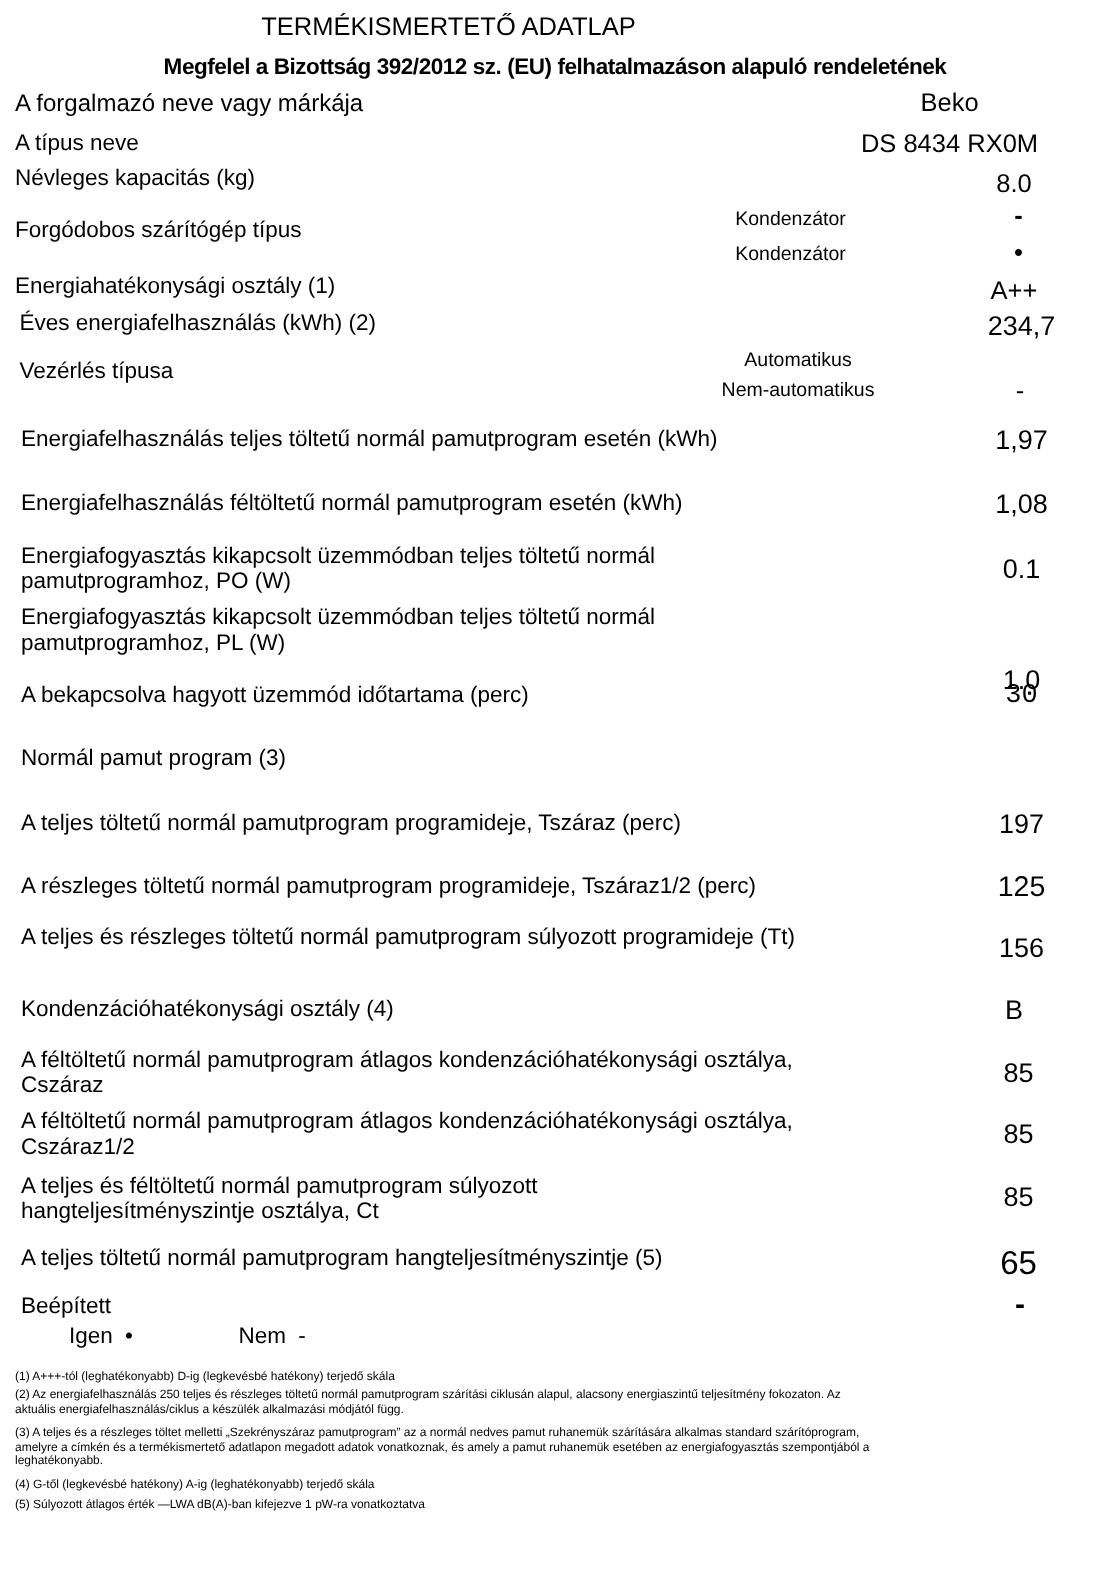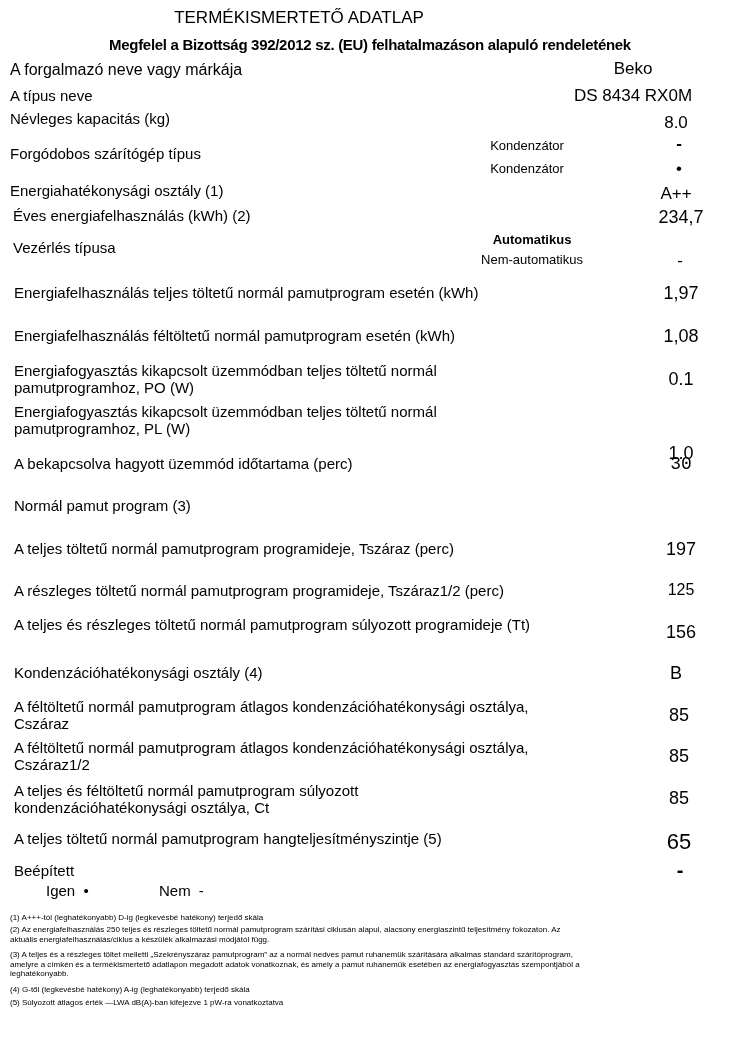--- a/index.html
+++ b/index.html
@@ -37,21 +37,21 @@
   <div class="abs mid" style="left:452px;top:161px;">Kondenzátor</div>
   <div class="abs val" style="left:639px;top:159px;">•</div>
 
   <div class="abs lbl" style="left:10px;top:182px;">Energiahatékonysági osztály (1)</div>
   <div class="abs val" style="left:636px;top:184px;">A++</div>
 
   <div class="abs lbl" style="left:13px;top:207px;">Éves energiafelhasználás (kWh) (2)</div>
   <div class="abs val" style="left:641px;top:207px;font-size:18px;">234,7</div>
 
   <div class="abs lbl" style="left:13px;top:239px;">Vezérlés típusa</div>
-  <div class="abs mid" style="left:457px;top:232px;font-weight:bold;">Automatikus</div>
+  <div class="abs mid" style="left:457px;top:232px;">Automatikus</div>
   <div class="abs mid" style="left:457px;top:252px;">Nem-automatikus</div>
   <div class="abs val" style="left:640px;top:251px;">-</div>
 
   <div class="abs lbl" style="left:14px;top:284px;">Energiafelhasználás teljes töltetű normál pamutprogram esetén (kWh)</div>
   <div class="abs val" style="left:641px;top:283px;font-size:18px;">1,97</div>
 
   <div class="abs lbl" style="left:14px;top:327px;">Energiafelhasználás féltöltetű normál pamutprogram esetén (kWh)</div>
   <div class="abs val" style="left:641px;top:326px;font-size:18px;">1,08</div>
 
   <div class="abs lbl multi" style="left:14px;top:362px;width:470px;">Energiafogyasztás kikapcsolt üzemmódban teljes töltetű normál pamutprogramhoz, PO (W)</div>
@@ -62,35 +62,35 @@
 
   <div class="abs lbl" style="left:14px;top:455px;">A bekapcsolva hagyott üzemmód időtartama (perc)</div>
   <div class="abs val" style="left:641px;top:454px;font-size:18px;font-family:Liberation Mono, monospace;">30</div>
 
   <div class="abs lbl" style="left:14px;top:497px;">Normál pamut program (3)</div>
 
   <div class="abs lbl" style="left:14px;top:540px;">A teljes töltetű normál pamutprogram programideje, Tszáraz (perc)</div>
   <div class="abs val" style="left:641px;top:539px;font-size:18px;">197</div>
 
   <div class="abs lbl" style="left:14px;top:582px;">A részleges töltetű normál pamutprogram programideje, Tszáraz1/2 (perc)</div>
-  <div class="abs val" style="left:641px;top:581px;font-size:16px;">125</div>
+  <div class="abs val" style="left:641px;top:581px;font-size:19px;">125</div>
 
   <div class="abs lbl multi" style="left:14px;top:616px;width:540px;">A teljes és részleges töltetű normál pamutprogram súlyozott programideje (Tt)</div>
   <div class="abs val" style="left:641px;top:622px;font-size:18px;">156</div>
 
   <div class="abs lbl" style="left:14px;top:664px;">Kondenzációhatékonysági osztály (4)</div>
   <div class="abs val" style="left:636px;top:663px;font-size:18px;">B</div>
 
   <div class="abs lbl multi" style="left:14px;top:698px;width:560px;">A féltöltetű normál pamutprogram átlagos kondenzációhatékonysági osztálya, Cszáraz</div>
   <div class="abs val" style="left:639px;top:705px;font-size:18px;">85</div>
 
   <div class="abs lbl multi" style="left:14px;top:739px;width:560px;">A féltöltetű normál pamutprogram átlagos kondenzációhatékonysági osztálya, Cszáraz1/2</div>
   <div class="abs val" style="left:639px;top:746px;font-size:18px;">85</div>
 
-  <div class="abs lbl multi" style="left:14px;top:782px;width:400px;">A teljes és féltöltetű normál pamutprogram súlyozott kondenzációhatékonysági osztálya, Ct</div>
+  <div class="abs lbl multi" style="left:14px;top:782px;width:400px;">A teljes és féltöltetű normál pamutprogram súlyozott hangteljesítményszintje osztálya, Ct</div>
   <div class="abs val" style="left:639px;top:788px;font-size:18px;">85</div>
 
   <div class="abs lbl" style="left:14px;top:830px;">A teljes töltetű normál pamutprogram hangteljesítményszintje (5)</div>
   <div class="abs val" style="left:639px;top:829px;font-size:22px;">65</div>
 
   <div class="abs lbl" style="left:14px;top:862px;">Beépített</div>
   <div class="abs val" style="left:640px;top:859px;font-weight:bold;font-size:20px;">-</div>
   <div class="abs lbl" style="left:46px;top:882px;">
     <span>Igen</span>
     <span style="margin-left:4px;">•</span>

